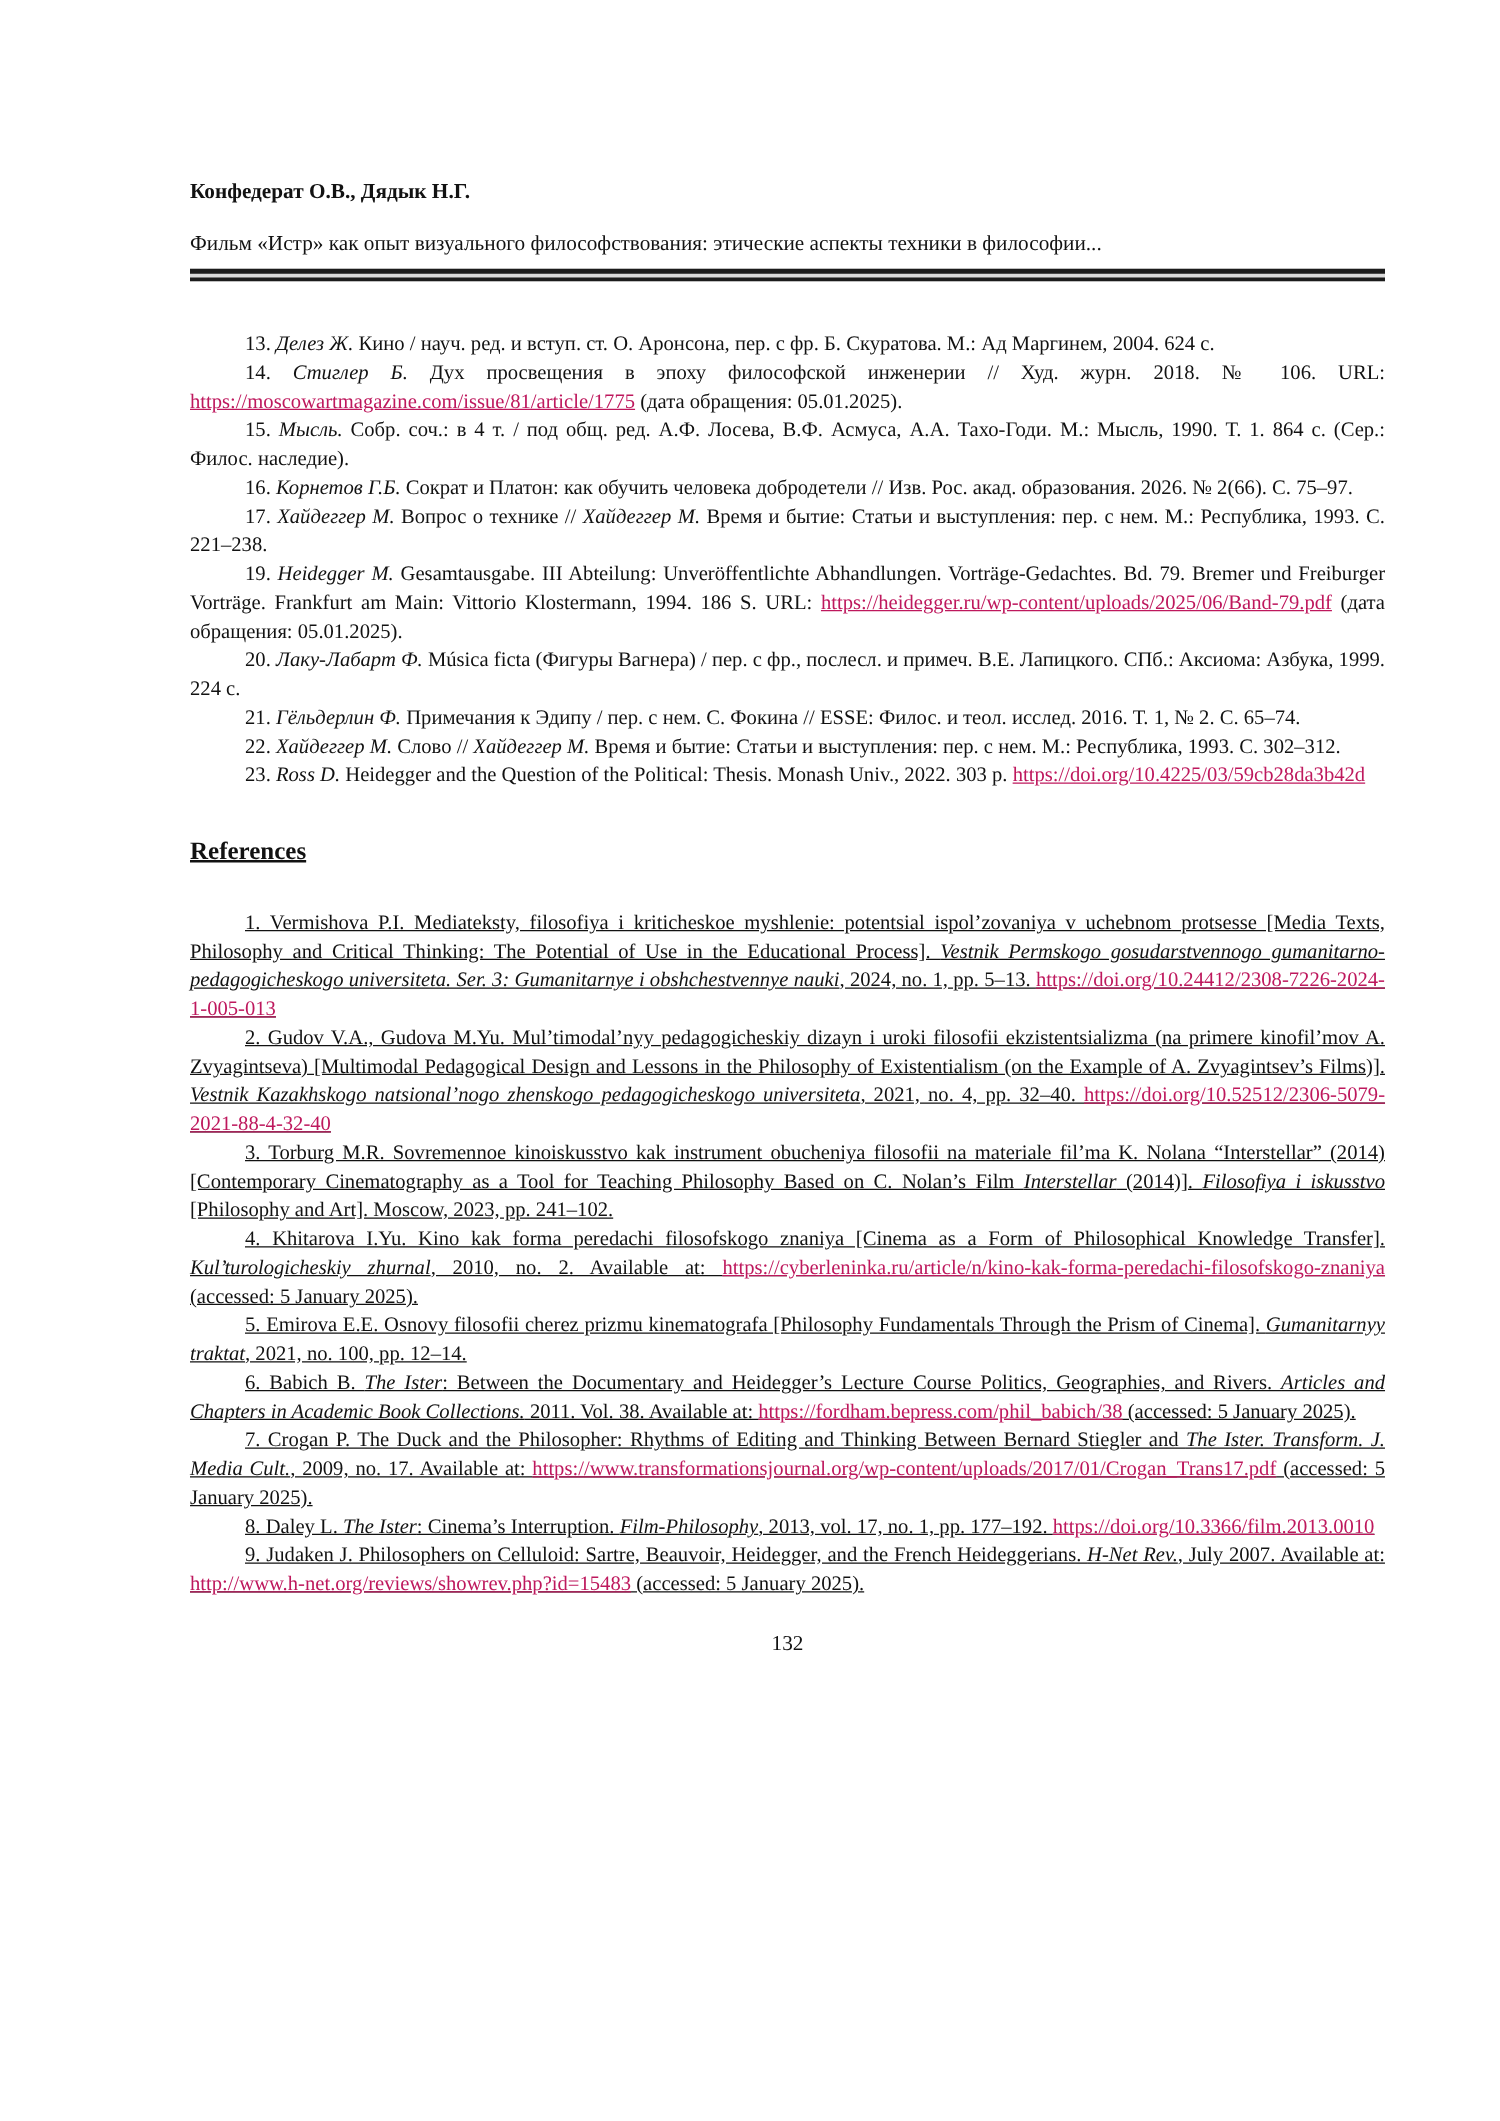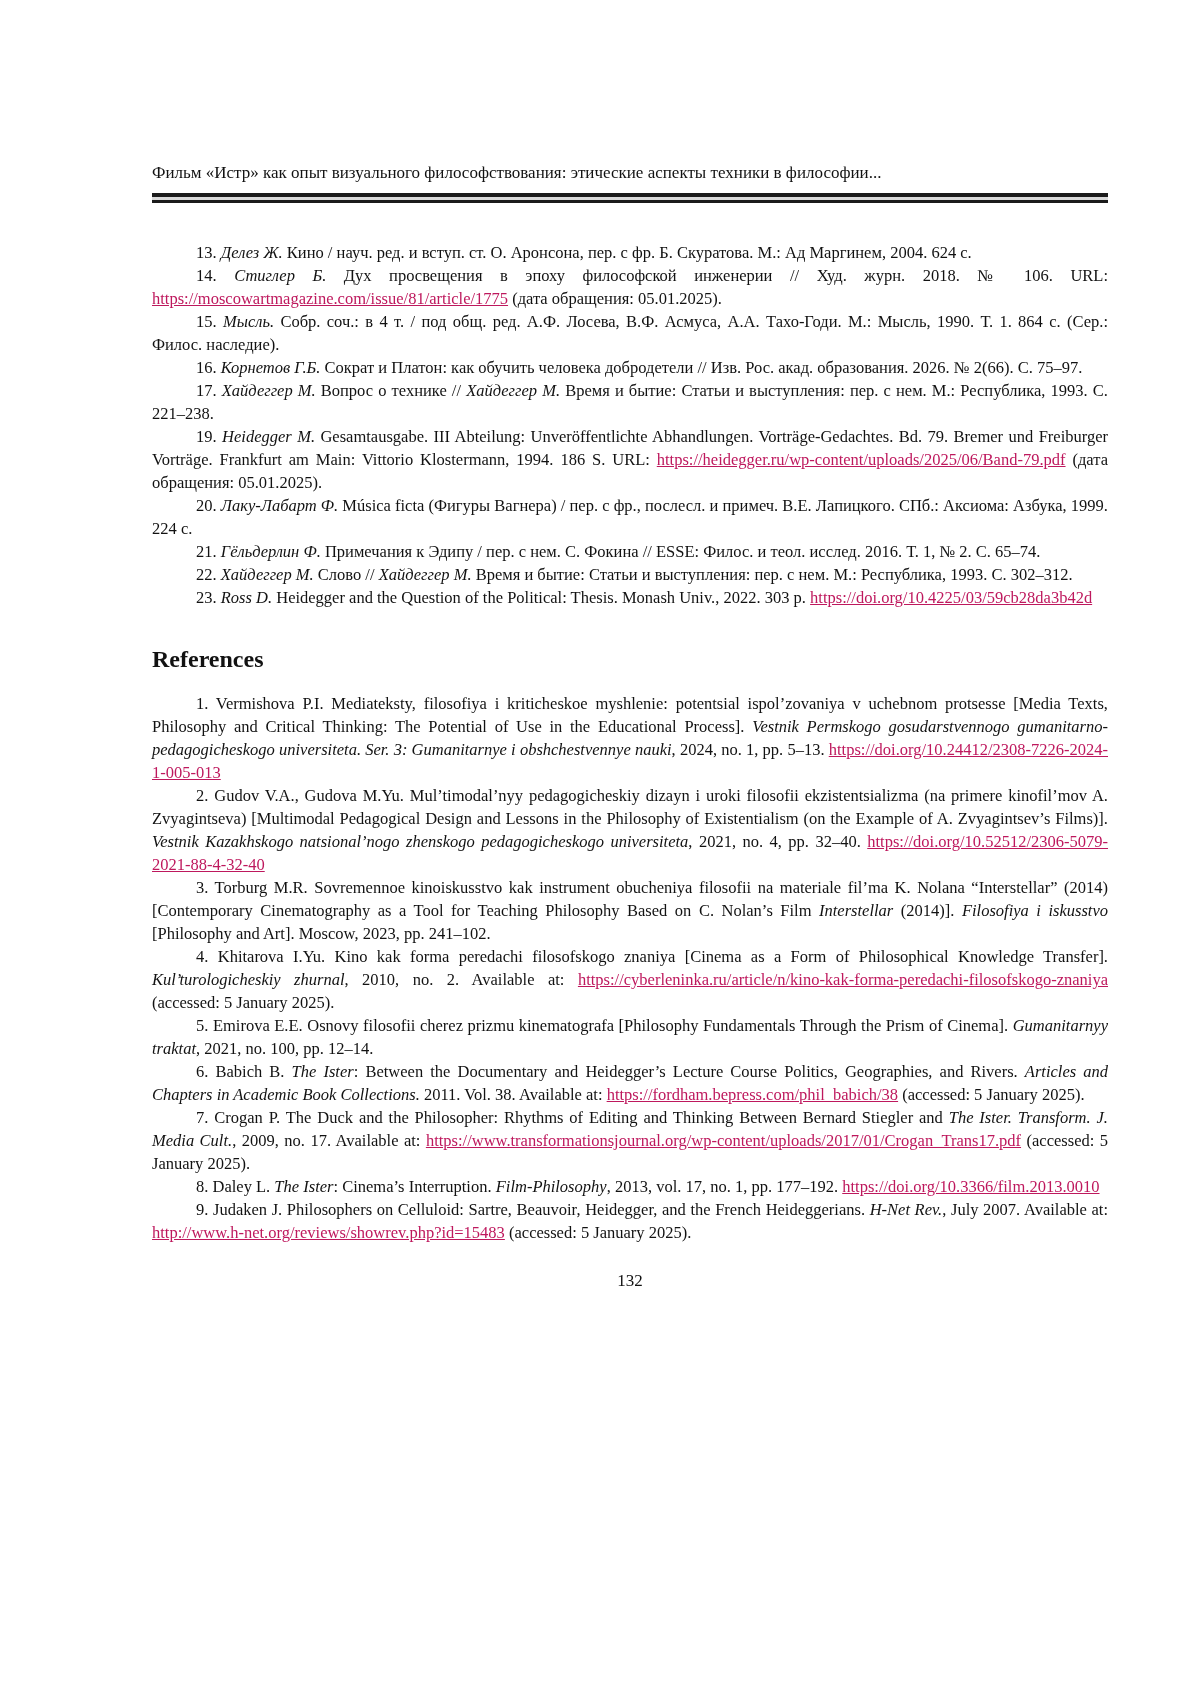--- a/index.html
+++ b/index.html
@@ -47,41 +47,44 @@
     text-indent: 44px;
     overflow-wrap: break-word;
   }
   .ref .link {
     color: #be185d;
     text-decoration: underline;
     overflow-wrap: anywhere;
     cursor: pointer;
   }
   .refs-heading {
-    font-size: 24px;
+    font-size: 20px;
     font-weight: bold;
     line-height: 22px;
     margin: 39px 0 0 0;
+    text-decoration: underline;
   }
   .refs-block.english {
-    margin-top: 22px;
+    margin-top: 34px;
+    text-decoration: underline;
   }
   .pagenum {
     margin-top: 26px;
     text-align: center;
     font-size: 17px;
     line-height: 22px;
   }
 </style>
 </head>
 <body>
 
 <div class="page">
 
   <header>
+    <div class="authors">Конфедерат О.В., Дядык Н.Г.</div>
     <div class="runtitle">Фильм «Истр» как опыт визуального философствования: этические аспекты техники в философии...</div>
     <div class="rule"></div>
   </header>
 
   <main>
     <section class="refs-block russian">
         <p class="ref"><span>13. </span><i>Делез Ж.</i><span> Кино / науч. ред. и вступ. ст. О. Аронсона, пер. с фр. Б. Скуратова. М.: Ад Маргинем, 2004. 624 с.</span></p>
         <p class="ref"><span>14. </span><i>Стиглер Б.</i><span> Дух просвещения в эпоху философской инженерии // Худ. журн. 2018. № 106. URL: </span><a class="link">https://moscowartmagazine.com/issue/81/article/1775</a><span> (дата обращения: 05.01.2025).</span></p>
         <p class="ref"><span>15. </span><i>Мысль.</i><span> Собр. соч.: в 4 т. / под общ. ред. А.Ф. Лосева, В.Ф. Асмуса, А.А. Тахо-Годи. М.: Мысль, 1990. Т. 1. 864 с. (Сер.: Филос. наследие).</span></p>
         <p class="ref"><span>16. </span><i>Корнетов Г.Б.</i><span> Сократ и Платон: как обучить человека добродетели // Изв. Рос. акад. образования. 2026. № 2(66). С. 75–97.</span></p>

